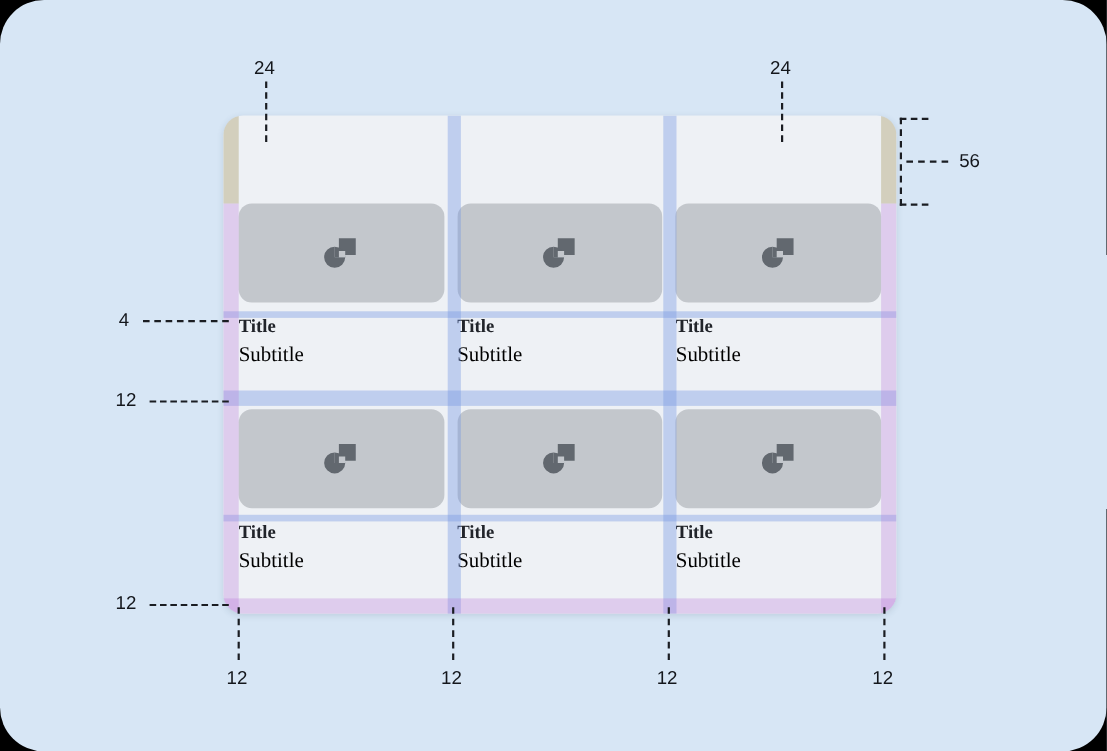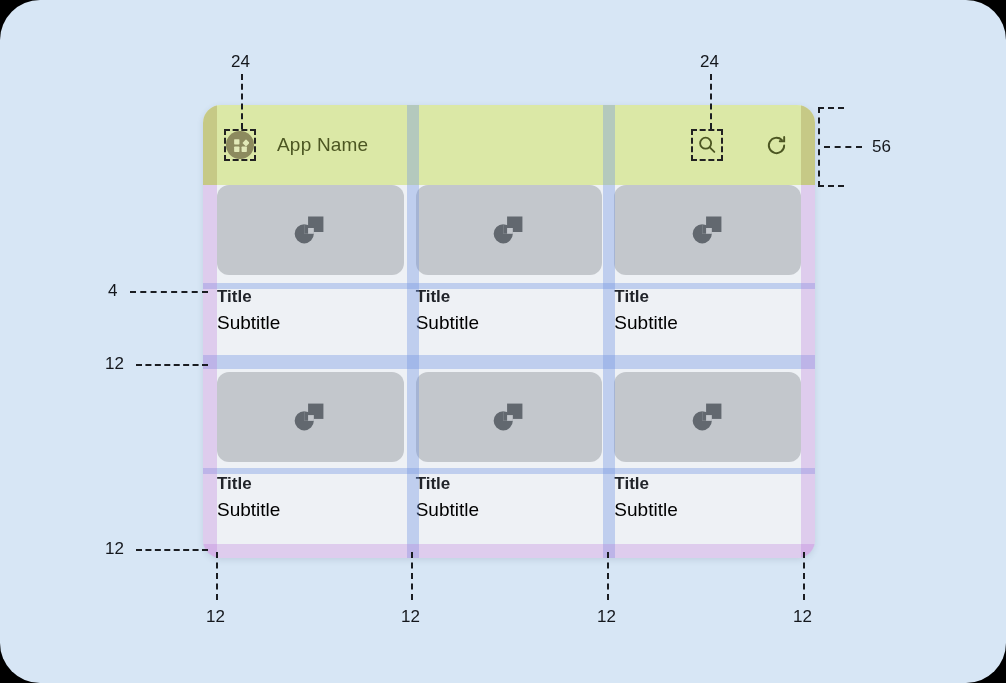--- a/index.html
+++ b/index.html
@@ -95,51 +95,22 @@
     border-left:2px dashed #1a1d22;
   }
 </style>
 </head>
 <body>
 
 <div id="page">
 
   <div id="frame">
 
-    <div class="appbar">
-
-      <div class="logo-box">
-        <div class="logo-circle">
-          <svg width="17" height="17" viewBox="0 0 24 24">
-            <rect x="3" y="3" width="7.5" height="7.5" rx="1" fill="#e2e9b8"></rect>
-            <rect x="3" y="13.5" width="7.5" height="7.5" rx="1" fill="#e2e9b8"></rect>
-            <rect x="13.5" y="13.5" width="7.5" height="7.5" rx="1" fill="#e2e9b8"></rect>
-            <rect x="17.2" y="2.2" width="7.2" height="7.2" rx="1" fill="#e2e9b8" transform="rotate(45 17.25 5.8)"></rect>
-          </svg>
-        </div>
-      </div>
-
-      <div class="app-title">App Name</div>
-
-      <div class="search-box">
-        <svg width="22" height="22" viewBox="0 0 24 24" fill="none" stroke="#4c5622" stroke-width="2" stroke-linecap="round">
-          <circle cx="10.5" cy="10" r="6"></circle>
-          <line x1="15" y1="14.6" x2="20" y2="19.6"></line>
-        </svg>
-      </div>
-
-      <div class="bar-action refresh-pos">
-        <svg width="23" height="23" viewBox="0 0 24 24" fill="none" stroke="#4c5622" stroke-width="2" stroke-linecap="round">
-          <path d="M20 12a8 8 0 1 1-2.4-5.7"></path>
-          <polyline points="20,3.2 20,7.6 15.4,7.6"></polyline>
-        </svg>
-      </div>
-    </div>
-
-    <div class="grid" id="grid-root" style="padding: 0px 14px 14px; box-sizing: border-box; gap: 14px 12px;">
+
+    <div class="grid" id="grid-root" style="padding: 0px 14px 14px; box-sizing: border-box; gap: 14px 12px; font-family: Liberation Serif, serif;">
         <div class="cell">
           <div class="thumb">
             <svg width="46" height="46" viewBox="0 0 48 48">
               <path d="M22 10 h16 v16 h-16 z" fill="#62686f"></path>
               <path d="M18 38 a10 10 0 1 1 0 -20 v10 h10 a10 10 0 0 1 -10 10 z" fill="#62686f"></path>
               <path d="M18 18 a10 10 0 0 1 10 10 h-10 z" fill="#62686f"></path>
               <path d="M22 22 h6 v6 h-6 z" fill="#c3c7cc"></path>
             </svg>
           </div>
           <div class="caption" style="margin-top: 6px;">

